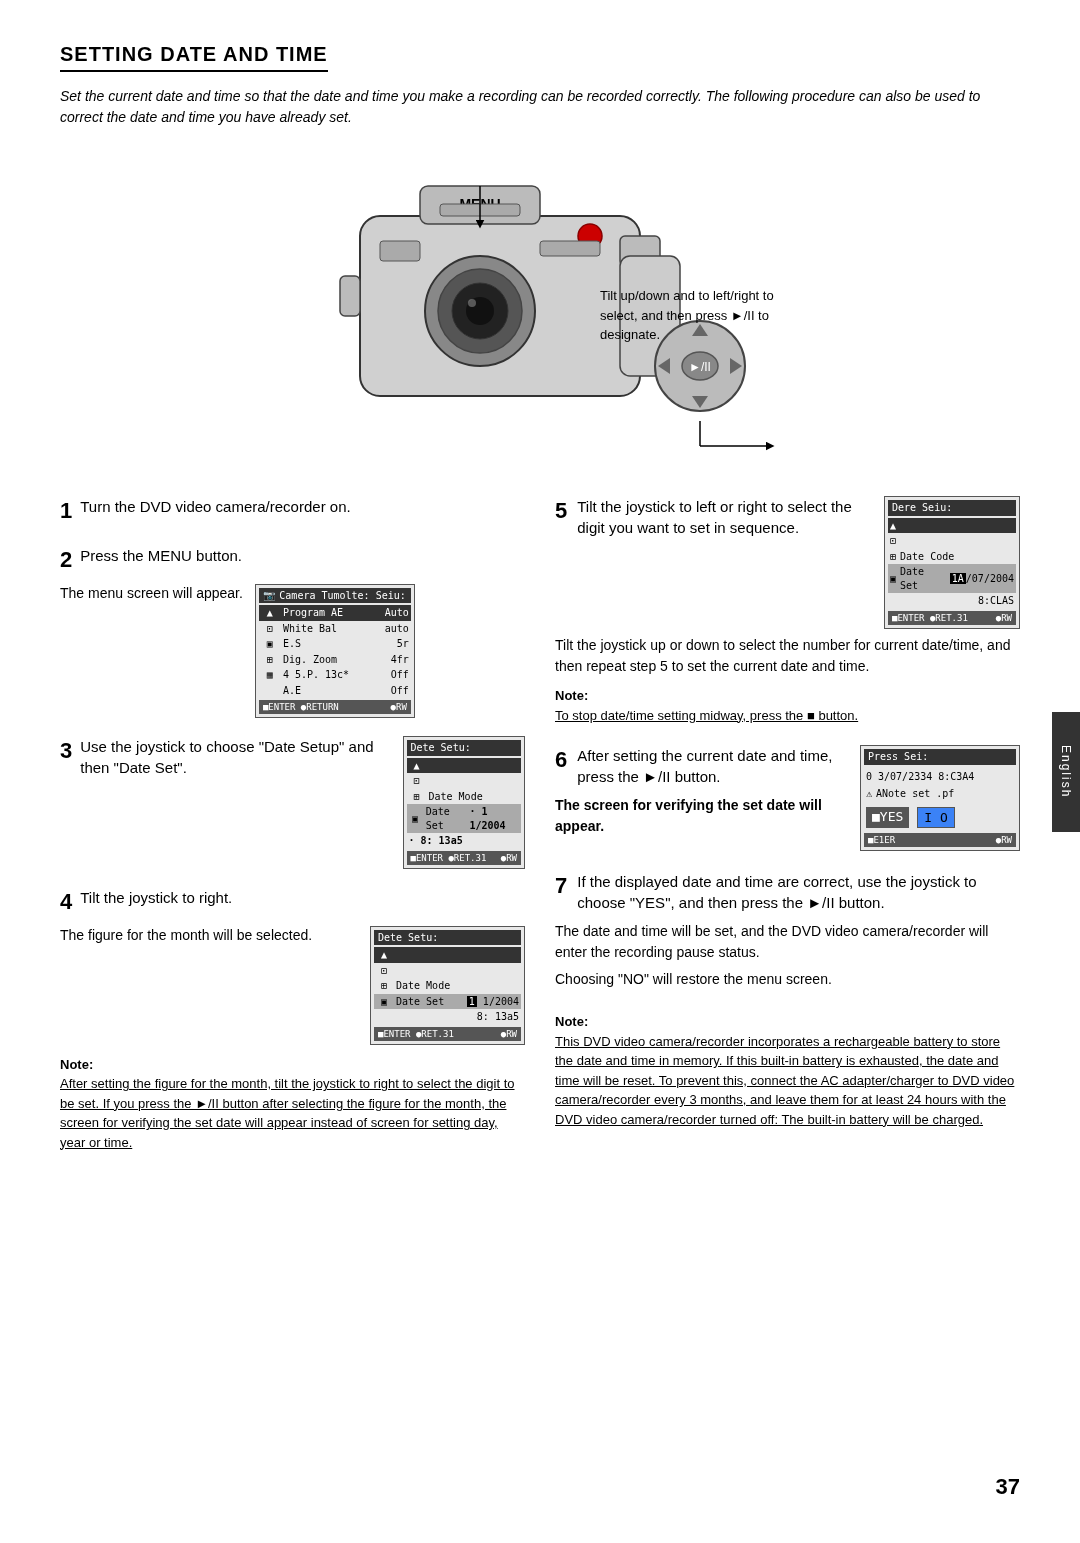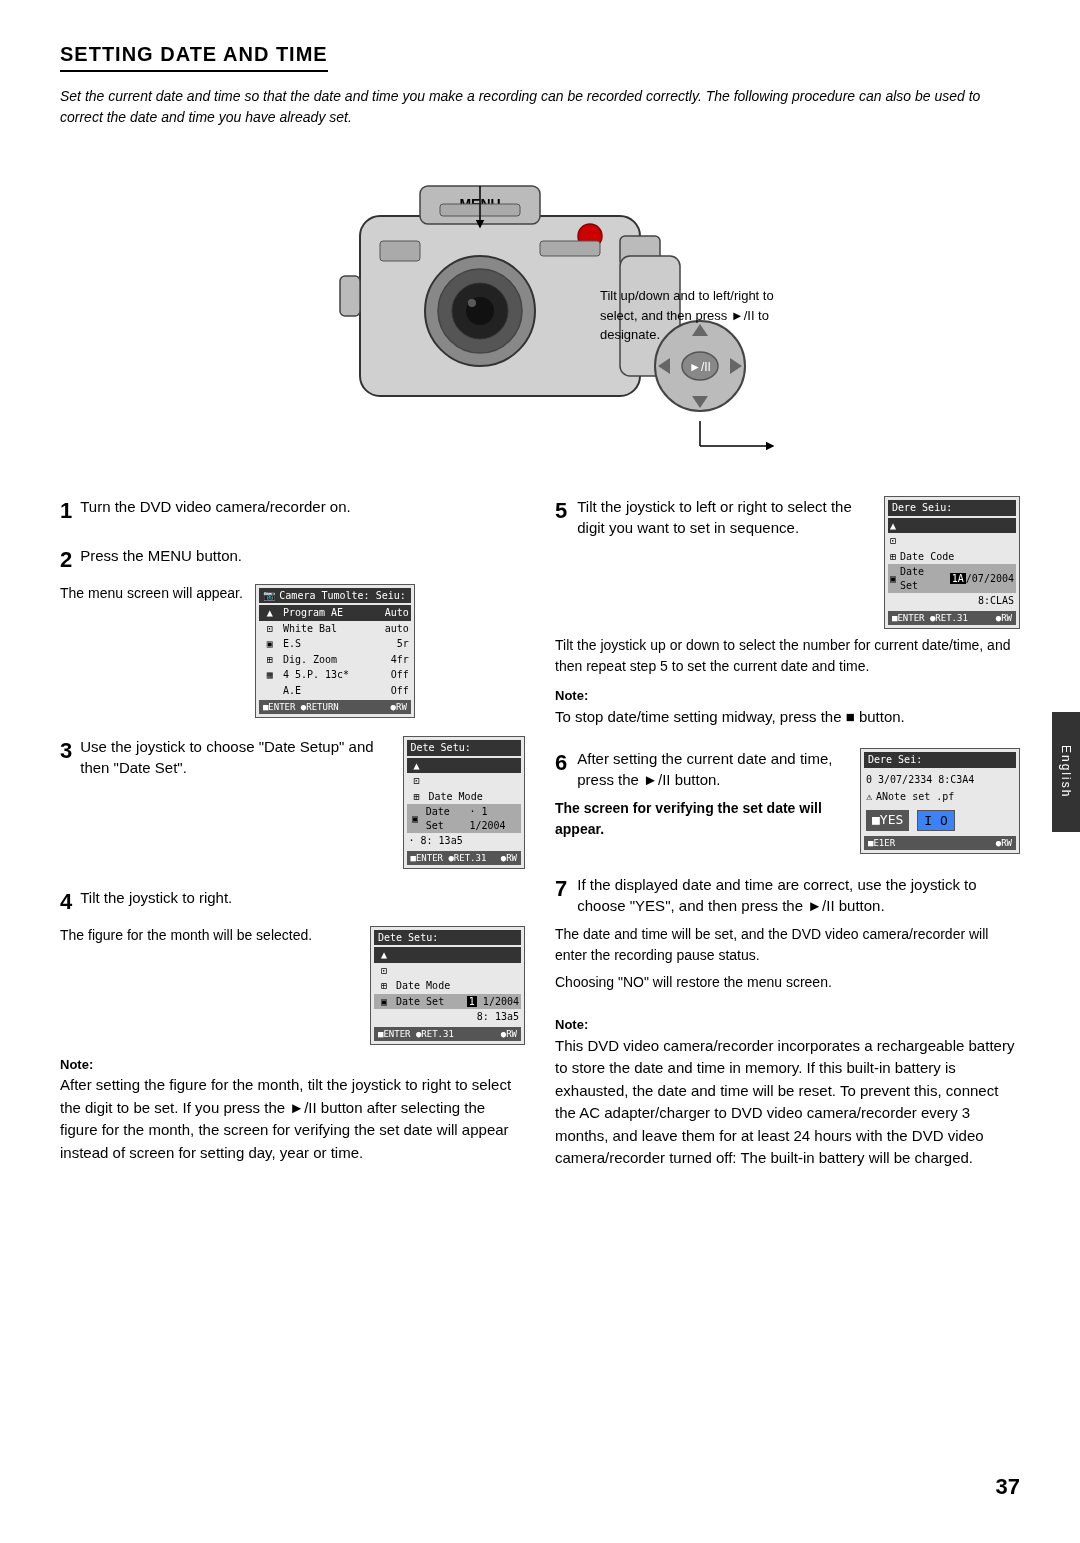--- a/index.html
+++ b/index.html
@@ -184,21 +184,21 @@
       background: #333;
       color: #fff;
     }
 
     .date-set-screen .icon-cell {
       width: 16px;
       text-align: center;
     }
 
     .date-set-screen .date-value {
-      font-weight: normal;
+      font-weight: bold;
       font-size: 10px;
     }
 
     .date-set-screen .highlight {
       background: #000;
       color: #fff;
       padding: 0 2px;
     }
 
     .date-set-screen .bottom-bar {
@@ -210,22 +210,23 @@
       font-size: 9px;
       margin-top: 2px;
     }
 
     .note-label {
       font-weight: bold;
       font-size: 13px;
     }
 
     .note-text {
-      font-size: 15px;
+      font-size: 13px;
       line-height: 1.5;
+      text-decoration: underline;
     }
 
     
     .small-screen {
       border: 1.5px solid #555;
       background: #e8e8e8;
       font-family: monospace;
       font-size: 10px;
       width: 136px;
       padding: 3px;
@@ -619,21 +620,21 @@
           <div class="right-step-header">
             <span class="step-number">6</span>
             <span class="step-text">After setting the current date and time, press the ►/II button.</span>
           </div>
           <div class="right-step-body" style="margin-top:8px;font-weight:bold;">
             <p>The screen for verifying the set date will appear.</p>
           </div>
         </div>
 
         <div class="small-screen" style="width:160px;flex-shrink:0;">
-          <div class="title-bar">Dere Sei:</div>
+          <div class="title-bar">Press Sei:</div>
           <div style="padding:3px 2px;font-size:10px;font-family:monospace;">0 3/07/2334  8:C3A4</div>
           <div style="padding:1px 2px;font-size:10px;font-family:monospace;display:flex;align-items:center;gap:4px;">
             <span>⚠</span>
               <span>ANote set .pf</span>
           </div>
           <div style="padding:3px 2px;font-size:13px;font-family:monospace;display:flex;gap:8px;margin-top:2px;">
             <span style="background:#555;color:#fff;padding:1px 6px;">■YES</span>
             <span style="background:#3b82f6;color:#000;padding:1px 6px;border:1px solid #555;">I O</span>
           </div>
           <div class="bottom-bar">

